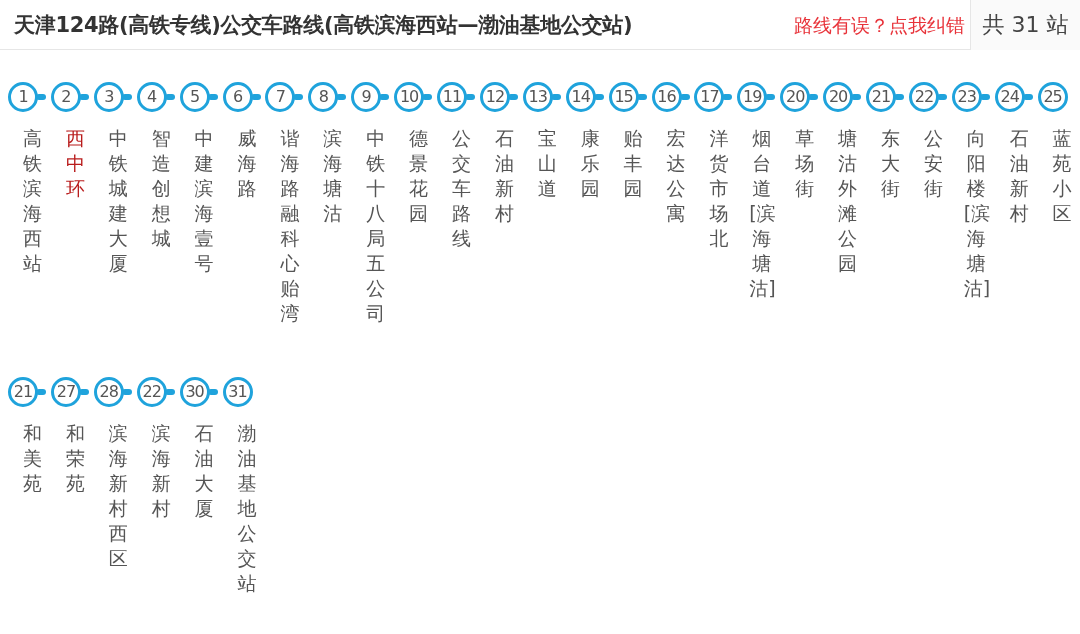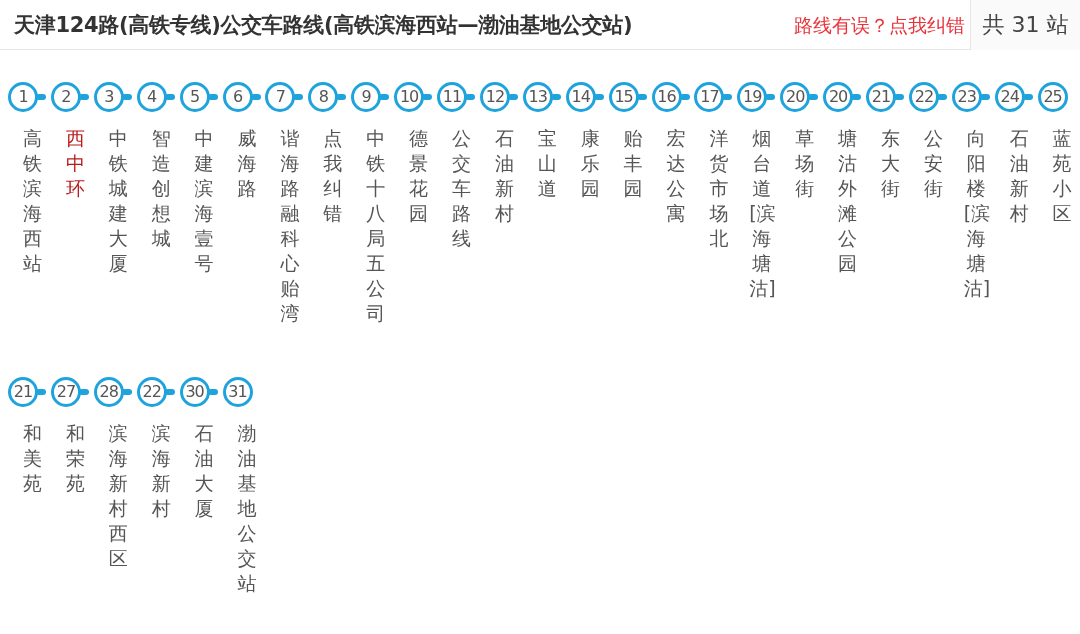--- a/index.html
+++ b/index.html
@@ -56,21 +56,21 @@
       <div class="name">威海路</div>
     </div>
     <div class="stop" style="left: 257.4px;">
       <div class="circle">7</div>
       <div class="conn"></div>
       <div class="name">谐海路融科心贻湾</div>
     </div>
     <div class="stop" style="left: 300.3px;">
       <div class="circle">8</div>
       <div class="conn"></div>
-      <div class="name">点我纠错</div>
+      <div class="name">滨海塘沽</div>
     </div>
     <div class="stop" style="left: 343.2px;">
       <div class="circle">9</div>
       <div class="conn"></div>
       <div class="name">中铁十八局五公司</div>
     </div>
     <div class="stop" style="left: 386.1px;">
       <div class="circle">10</div>
       <div class="conn"></div>
       <div class="name">德景花园</div>

